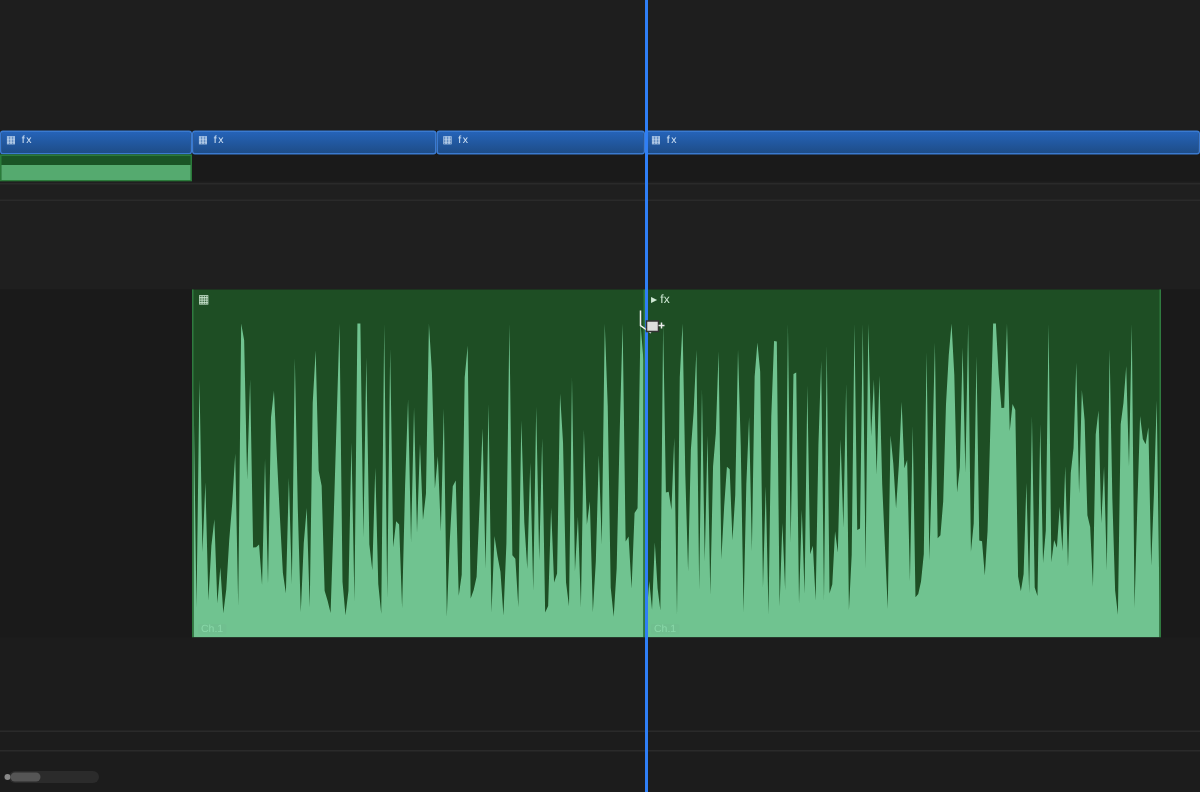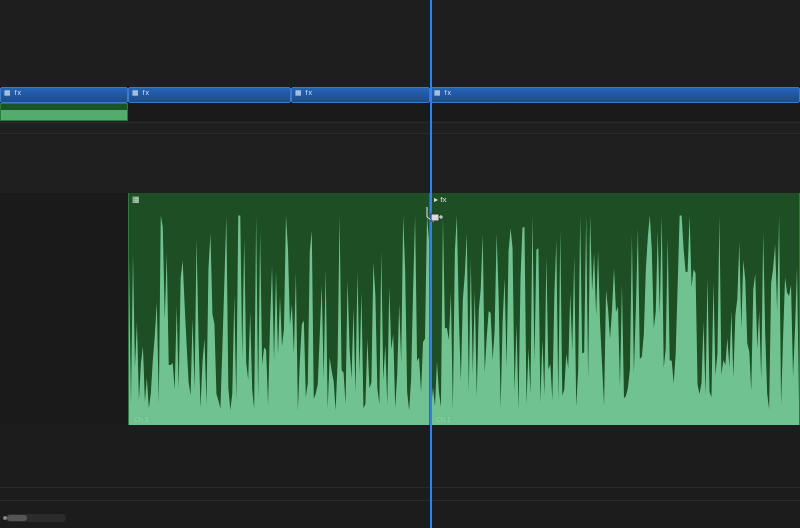--- a/index.html
+++ b/index.html
@@ -192,21 +192,21 @@
   <div class="hdivider" style="top:133px;"></div>
 
   <div class="audio-track" id="audio-track">
       <div class="audio-clip" style="left: 128px; width: 302px;">
         <div class="clip-header">▦</div>
         <div class="clip-footer">Ch.1</div>
         <svg class="wave" viewBox="0 0 302 232" preserveAspectRatio="none">
           <path d="M0,232 L0,64.3 L2,212.2 L4,59.8 L6,175.0 L8,128.5 L10,207.4 L12,170.8 L14,153.2 L16,209.1 L18,185.1 L20,215.8 L22,199.8 L24,166.7 L26,142.5 L28,109.3 L30,210.8 L32,22.6 L34,33.8 L36,126.6 L38,59.9 L40,172.0 L42,171.9 L44,170.0 L46,196.8 L48,112.9 L50,196.0 L52,85.3 L54,67.5 L56,111.9 L58,151.8 L60,189.0 L62,202.5 L64,125.5 L66,196.4 L68,45.5 L70,145.9 L72,215.0 L74,169.1 L76,145.6 L78,211.8 L80,75.6 L82,40.5 L84,120.9 L86,130.9 L88,200.9 L90,207.5 L92,215.7 L94,155.0 L96,89.1 L98,22.6 L100,194.8 L102,217.1 L104,200.8 L106,101.9 L108,208.0 L110,22.6 L112,22.6 L114,165.4 L116,45.1 L118,169.9 L120,187.1 L122,118.7 L124,196.3 L126,216.1 L128,22.6 L130,205.7 L132,39.1 L134,171.8 L136,154.5 L138,156.7 L140,212.3 L142,130.6 L144,73.0 L146,168.7 L148,78.3 L150,162.1 L152,102.6 L154,153.6 L156,136.1 L158,22.6 L160,55.1 L162,132.6 L164,111.2 L166,161.3 L168,79.2 L170,218.1 L172,167.3 L174,131.2 L176,127.4 L178,204.2 L180,190.2 L182,58.7 L184,37.4 L186,206.0 L188,200.5 L190,191.5 L192,143.3 L194,92.3 L196,186.2 L198,76.2 L200,215.4 L202,164.3 L204,177.7 L206,188.1 L208,217.4 L210,169.1 L212,22.6 L214,177.2 L216,179.5 L218,211.6 L220,87.1 L222,155.1 L224,186.1 L226,115.3 L228,200.9 L230,78.0 L232,180.7 L234,99.0 L236,215.3 L238,211.0 L240,145.4 L242,195.3 L244,189.4 L246,69.3 L248,102.0 L250,195.2 L252,211.2 L254,58.1 L256,187.7 L258,151.5 L260,211.9 L262,93.3 L264,156.8 L266,141.1 L268,215.2 L270,181.3 L272,110.4 L274,170.1 L276,22.6 L278,77.7 L280,198.7 L282,218.1 L284,185.8 L286,96.1 L288,22.6 L290,168.0 L292,164.6 L294,199.4 L296,149.0 L298,145.8 L300,22.6 L302,47.4 L302,232 Z" fill="#7fd8a3" fill-opacity="0.85"></path>
         </svg>
       </div>
-      <div class="audio-clip" style="left: 430px; width: 370px;">
+      <div class="audio-clip" style="left: 430px; width: 344px;">
         <div class="clip-header">▸ fx</div>
         <div class="clip-footer">Ch.1</div>
         <svg class="wave" viewBox="0 0 370 232" preserveAspectRatio="none">
           <path d="M0,232 L0,218.1 L2,194.3 L4,213.5 L6,168.5 L8,199.2 L10,214.0 L12,22.6 L14,135.3 L16,134.9 L18,146.9 L20,98.9 L22,217.4 L24,58.5 L26,22.6 L28,123.7 L30,188.0 L32,106.9 L34,81.5 L36,40.2 L38,199.8 L40,66.2 L42,181.4 L44,97.3 L46,203.8 L48,118.0 L50,95.7 L52,41.2 L54,179.9 L56,144.9 L58,118.1 L60,119.9 L62,167.2 L64,137.1 L66,39.9 L68,104.5 L70,215.2 L72,129.8 L74,84.9 L76,174.3 L78,58.0 L80,35.3 L82,54.9 L84,198.6 L86,131.0 L88,216.7 L90,84.8 L92,34.3 L94,34.6 L96,211.4 L98,155.7 L100,200.5 L102,22.6 L104,169.0 L106,56.4 L108,55.3 L110,209.6 L112,146.6 L114,202.8 L116,63.6 L118,176.5 L120,170.9 L122,207.4 L124,103.6 L126,47.3 L128,207.7 L130,37.0 L132,202.7 L134,196.5 L136,161.1 L138,175.3 L140,99.6 L142,158.9 L144,62.6 L146,213.8 L148,176.8 L150,22.6 L152,160.3 L154,159.4 L156,22.6 L158,185.8 L160,22.6 L162,97.9 L164,59.9 L166,123.5 L168,57.3 L170,129.9 L172,171.9 L174,212.9 L176,97.1 L178,116.0 L180,146.0 L182,117.1 L184,74.8 L186,119.1 L188,113.6 L190,194.5 L192,90.9 L194,205.2 L196,203.0 L198,194.7 L200,176.4 L202,41.7 L204,180.6 L206,115.5 L208,35.4 L210,165.9 L212,163.8 L214,141.1 L216,76.7 L218,43.9 L220,22.6 L222,56.9 L224,135.3 L226,118.4 L228,38.5 L230,122.2 L232,22.6 L234,174.8 L236,156.0 L238,44.1 L240,167.3 L242,167.8 L244,190.6 L246,160.9 L248,92.0 L250,22.6 L252,22.6 L254,56.6 L256,79.0 L258,78.8 L260,22.6 L262,94.4 L264,76.3 L266,80.3 L268,191.4 L270,201.2 L272,189.6 L274,128.8 L276,202.2 L278,84.1 L280,198.7 L282,204.3 L284,89.5 L286,182.3 L288,160.7 L290,22.6 L292,181.8 L294,167.0 L296,172.1 L298,144.9 L300,174.5 L302,117.7 L304,184.9 L306,122.4 L308,105.7 L310,48.7 L312,136.0 L314,67.0 L316,87.2 L318,150.5 L320,158.4 L322,198.2 L324,96.7 L326,80.6 L328,155.7 L330,118.2 L332,187.2 L334,39.7 L336,139.6 L338,200.6 L340,216.8 L342,89.8 L344,75.7 L346,51.0 L348,118.0 L350,22.6 L352,212.3 L354,144.9 L356,84.3 L358,99.7 L360,103.1 L362,91.9 L364,184.2 L366,135.7 L368,73.9 L370,211.3 L370,232 Z" fill="#7fd8a3" fill-opacity="0.85"></path>
         </svg>
       </div>
     </div>
 
   <div class="bottom-region">
     <div class="hdivider" style="top:62px;"></div>

